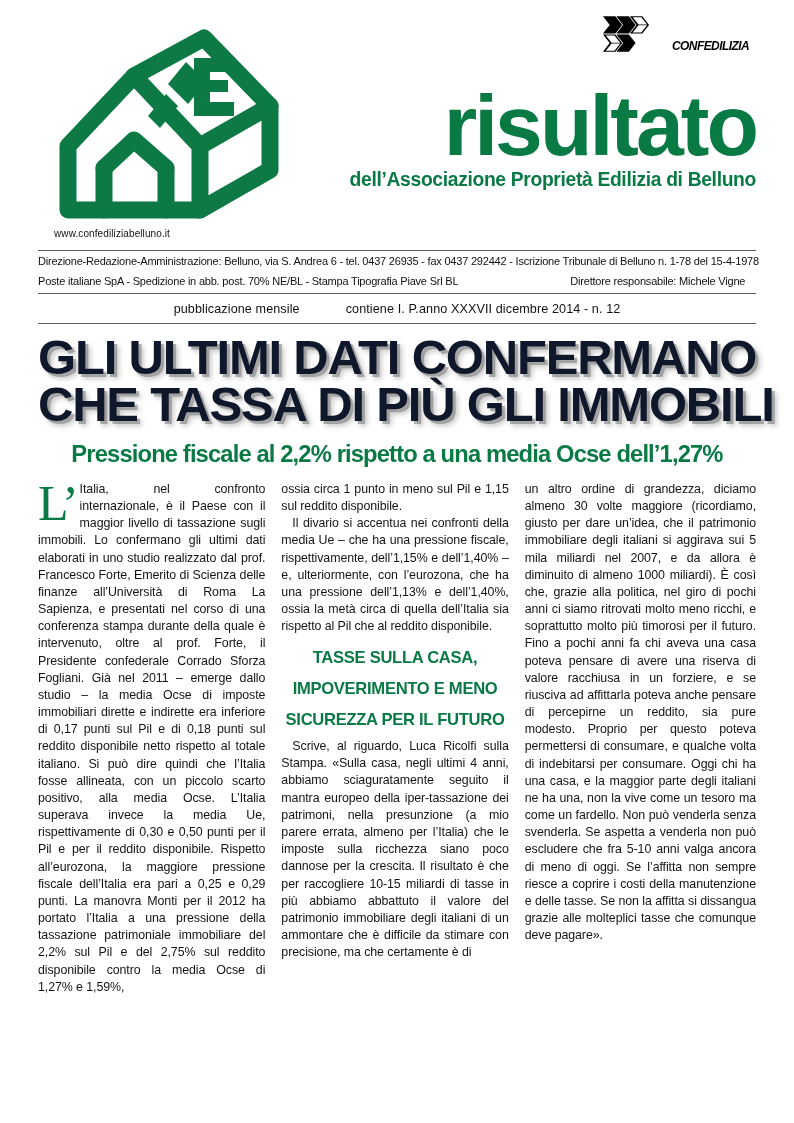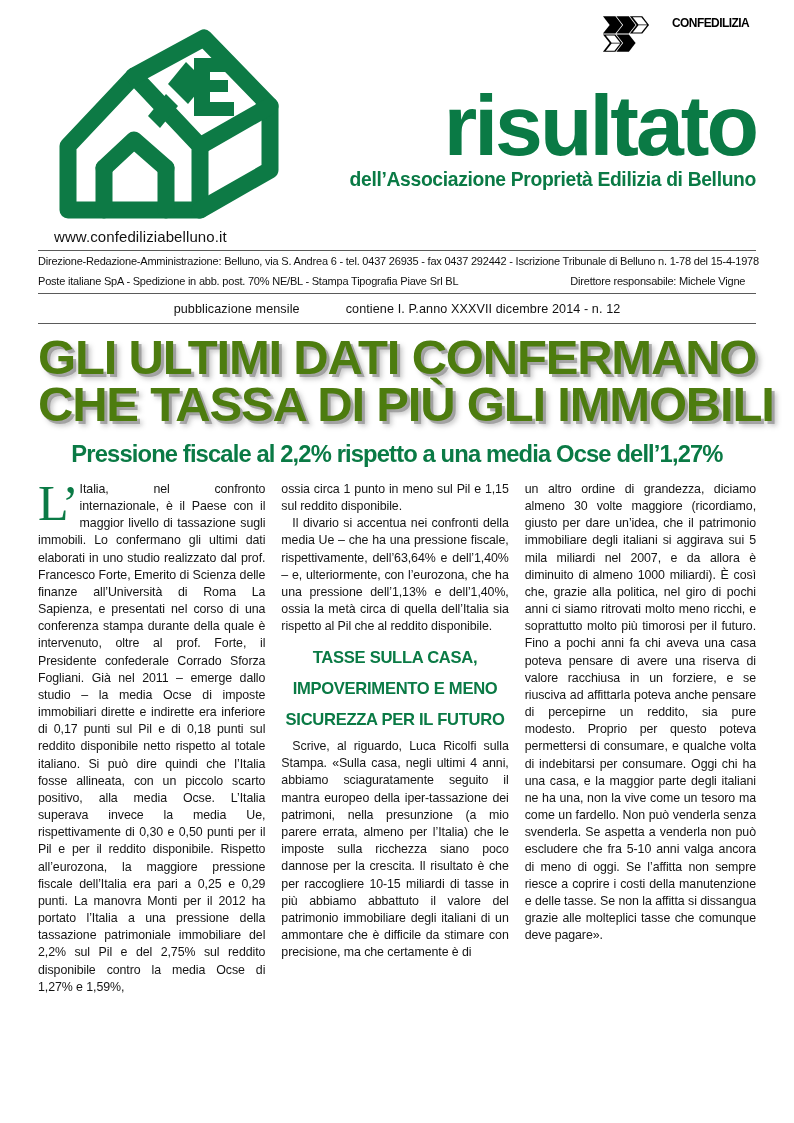--- a/index.html
+++ b/index.html
@@ -27,22 +27,23 @@
   
   .masthead {
     position: relative;
     height: 250px;
   }
   .conf-logo {
     position: absolute;
     right: 0px;
     top: 15px;
     display: flex;
-    align-items: flex-start;
+    align-items: flex-end;
     gap: 22px;
+    font-style: italic;
   }
   .conf-mark { width: 48px; height: 38px; display:block; }
   .conf-word {
     font-family: "Liberation Sans", sans-serif;
     font-size: 13px;
     font-weight: bold;
     letter-spacing: -0.6px;
     color: #000;
     transform: scaleX(0.92);
     transform-origin: left center;
@@ -53,21 +54,21 @@
     left: 18px;
     top: 28px;
     width: 228px;
     height: 200px;
   }
   .site-url {
     position: absolute;
     left: 16px;
     top: 228px;
     font-family: "Liberation Sans", sans-serif;
-    font-size: 15px;
+    font-size: 10px;
     color: #111;
     letter-spacing: 0.1px;
   }
 
   .title-block {
     position: absolute;
     right: 0px;
     top: 90px;
     width: 460px;
     text-align: right;
@@ -127,21 +128,21 @@
 
   
   .headline {
     margin-top: 10px;
     text-align: center;
     font-family: "Liberation Sans", sans-serif;
     font-weight: bold;
     font-size: 49px;
     line-height: 0.97;
     letter-spacing: -1.2px;
-    color: #4d7c0f;
+    color: #0f172a;
     -webkit-text-stroke: 1.6px #ffffff;
     paint-order: stroke fill;
     text-shadow:
        3px 3px 0 rgba(120,120,120,0.55),
        5px 5px 5px rgba(130,130,130,0.45);
     transform: scaleX(1.0);
   }
   .headline .hl {
     display: block;
     white-space: nowrap;
@@ -283,21 +284,21 @@
   <div class="subhead">Pressione fiscale al 2,2% rispetto a una media Ocse dell’1,27%</div>
 
   <div class="columns">
 
     <div class="col">
       <p class="noindent dropcap-para"><span class="dropcap">L’</span><span>Italia, nel confronto internazionale, è il Paese con il maggior livello di tassazione sugli immobili. Lo confermano gli ultimi dati elaborati in uno studio realizzato dal prof. Francesco Forte, Emerito di Scienza delle finanze all’Università di Roma La Sapienza, e presentati nel corso di una conferenza stampa durante della quale è intervenuto, oltre al prof. Forte, il Presidente confederale Corrado Sforza Fogliani. Già nel 2011 – emerge dallo studio – la media Ocse di imposte immobiliari dirette e indirette era inferiore di 0,17 punti sul Pil e di 0,18 punti sul reddito disponibile netto rispetto al totale italiano. Si può dire quindi che l’Italia fosse allineata, con un piccolo scarto positivo, alla media Ocse. L’Italia superava invece la media Ue, rispettivamente di 0,30 e 0,50 punti per il Pil e per il reddito disponibile. Rispetto all’eurozona, la maggiore pressione fiscale dell’Italia era pari a 0,25 e 0,29 punti. La manovra Monti per il 2012 ha portato l’Italia a una pressione della tassazione patrimoniale immobiliare del 2,2% sul Pil e del 2,75% sul reddito disponibile contro la media Ocse di 1,27% e 1,59%,</span></p>
     </div>
 
     <div class="col">
       <p class="noindent">ossia circa 1 punto in meno sul Pil e 1,15 sul reddito disponibile.</p>
-      <p>Il divario si accentua nei confronti della media Ue – che ha una pressione fiscale, rispettivamente, dell’63,64% e dell’1,40% – e, ulteriormente, con l’eurozona, che ha una pressione dell’1,13% e dell’1,40%, ossia la metà circa di quella dell’Italia sia rispetto al Pil che al reddito disponibile.</p>
+      <p>Il divario si accentua nei confronti della media Ue – che ha una pressione fiscale, rispettivamente, dell’1,15% e dell’1,40% – e, ulteriormente, con l’eurozona, che ha una pressione dell’1,13% e dell’1,40%, ossia la metà circa di quella dell’Italia sia rispetto al Pil che al reddito disponibile.</p>
       <div class="sec-head">
         <span>TASSE SULLA CASA,</span>
         <span>IMPOVERIMENTO E MENO</span>
         <span>SICUREZZA PER IL FUTURO</span>
       </div>
       <p>Scrive, al riguardo, Luca Ricolfi sulla Stampa. «Sulla casa, negli ultimi 4 anni, abbiamo sciaguratamente seguito il mantra europeo della iper-tassazione dei patrimoni, nella presunzione (a mio parere errata, almeno per l’Italia) che le imposte sulla ricchezza siano poco dannose per la crescita. Il risultato è che per raccogliere 10-15 miliardi di tasse in più abbiamo abbattuto il valore del patrimonio immobiliare degli italiani di un ammontare che è difficile da stimare con precisione, ma che certamente è di</p>
     </div>
 
     <div class="col">
       <p class="noindent">un altro ordine di grandezza, diciamo almeno 30 volte maggiore (ricordiamo, giusto per dare un’idea, che il patrimonio immobiliare degli italiani si aggirava sui 5 mila miliardi nel 2007, e da allora è diminuito di almeno 1000 miliardi). È così che, grazie alla politica, nel giro di pochi anni ci siamo ritrovati molto meno ricchi, e soprattutto molto più timorosi per il futuro. Fino a pochi anni fa chi aveva una casa poteva pensare di avere una riserva di valore racchiusa in un forziere, e se riusciva ad affittarla poteva anche pensare di percepirne un reddito, sia pure modesto. Proprio per questo poteva permettersi di consumare, e qualche volta di indebitarsi per consumare. Oggi chi ha una casa, e la maggior parte degli italiani ne ha una, non la vive come un tesoro ma come un fardello. Non può venderla senza svenderla. Se aspetta a venderla non può escludere che fra 5-10 anni valga ancora di meno di oggi. Se l’affitta non sempre riesce a coprire i costi della manutenzione e delle tasse. Se non la affitta si dissangua grazie alle molteplici tasse che comunque deve pagare».</p>

